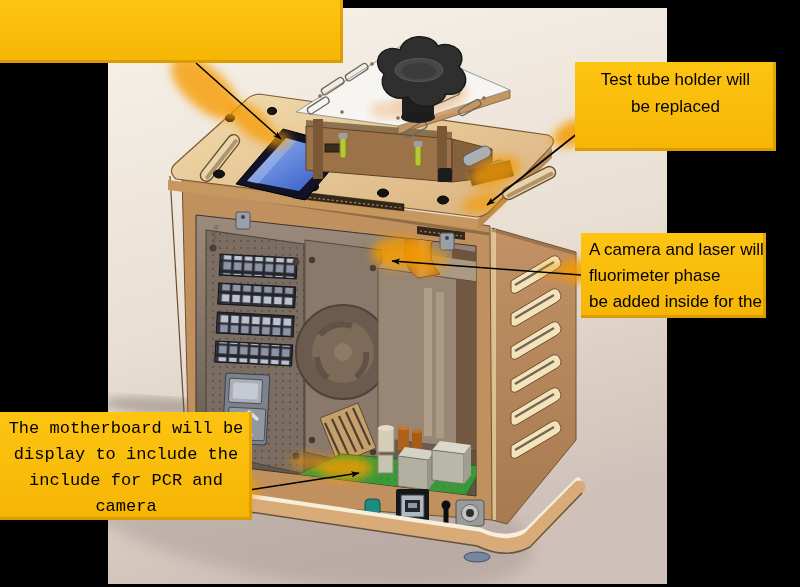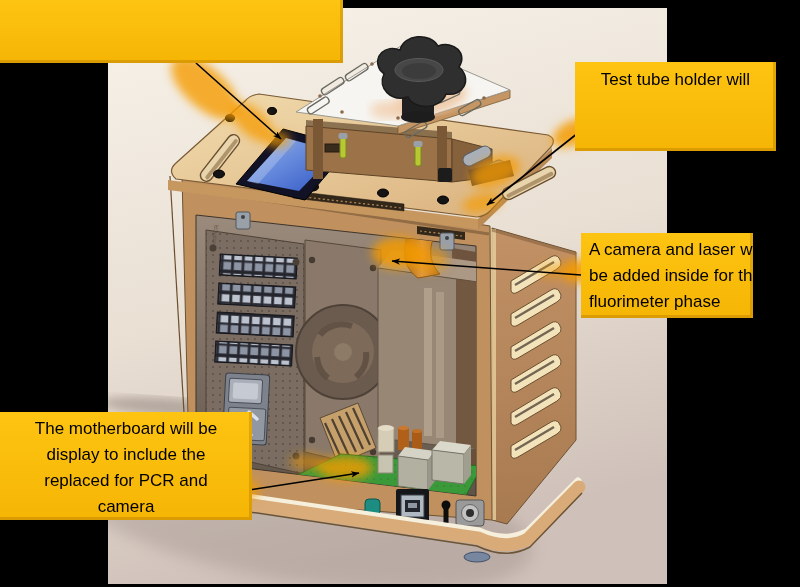--- a/index.html
+++ b/index.html
@@ -350,28 +350,29 @@
       <path d="M249,490 L359,473" marker-end="url(#ah)"></path>
     </g>
   </g>
 </svg>
 
 <div class="callout c-center" style="left:0;top:0;width:343px;height:63px;font-size:17px;line-height:23px;padding-top:8px;">
 </div>
 
 <div class="callout c-center" style="left:575px;top:53px;width:201px;height:89px;font-size:17px;line-height:27px;padding-top:4px;margin-top:9px;">
   <div class="ln">Test tube holder will</div>
-</div>
-
-<div class="callout c-left" style="left:581px;top:233px;width:172px;height:85px;font-size:17px;line-height:26px;padding:4px 0 0 8px;">
+  <div class="ln">be replaced</div>
+</div>
+
+<div class="callout c-left" style="left:581px;top:233px;width:185px;height:85px;font-size:17px;line-height:26px;padding:4px 0 0 8px;">
   <div class="ln">A camera and laser will</div>
+  <div class="ln">fluorimeter phase</div>
   <div class="ln">be added inside for the</div>
-  <div class="ln">fluorimeter phase</div>
-</div>
-
-<div class="callout c-center" style="left:0;top:412px;width:252px;height:108px;font-size:17px;line-height:26px;padding-top:4px;">
+</div>
+
+<div class="callout c-center" style="left:0;top:412px;width:252px;height:108px;font-size:17px;line-height:26px;padding-top:4px;font-family:Liberation Mono, monospace;">
   <div class="ln">The motherboard will be</div>
   <div class="ln">display to include the</div>
-  <div class="ln">replaced for PCR and</div>
+  <div class="ln">include for PCR and</div>
   <div class="ln">camera</div>
 </div>
 
 </div>
 
 </body></html>

